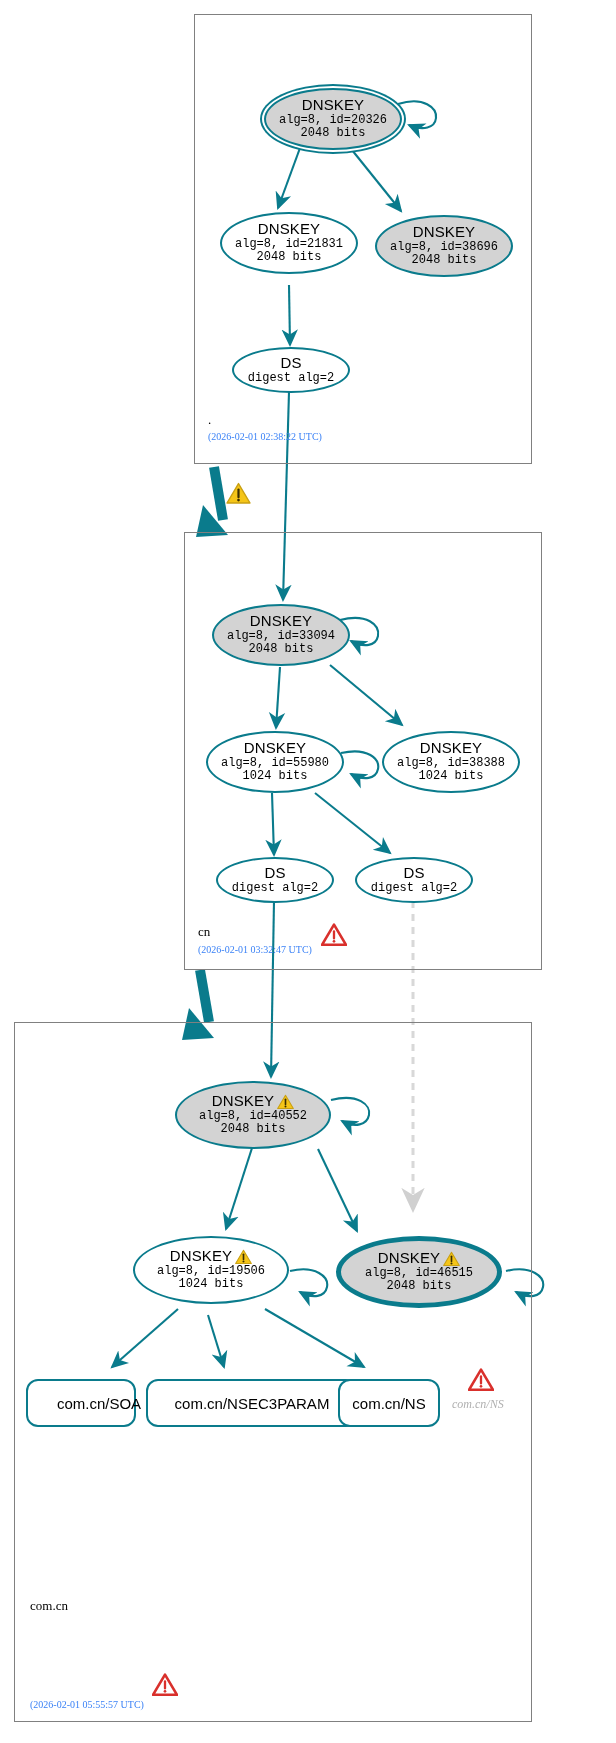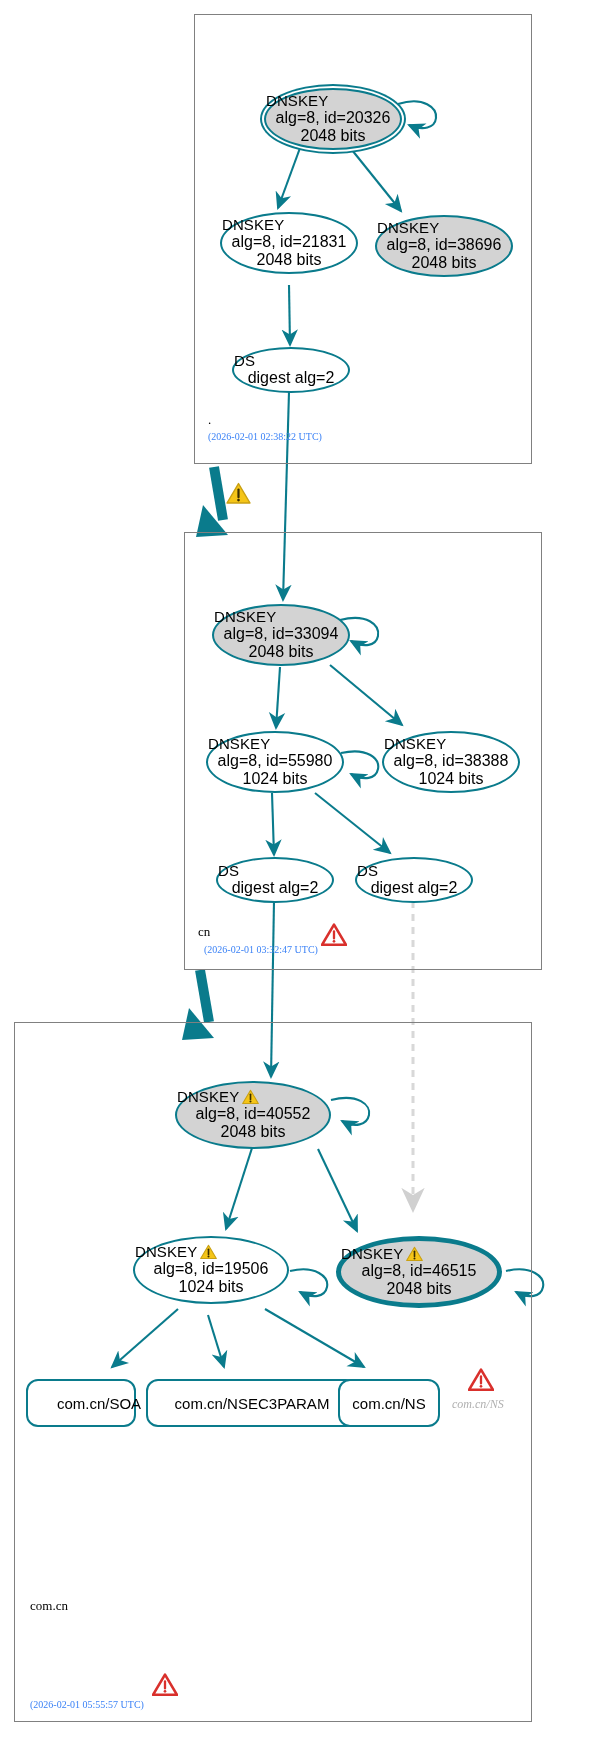--- a/index.html
+++ b/index.html
@@ -31,20 +31,21 @@
     border: 1px solid #808080;
     background: transparent;
     box-sizing: border-box;
   }
   
   .node {
     position: absolute;
     box-sizing: border-box;
     display: flex;
     flex-direction: column;
+    align-items: center;
     justify-content: center;
     border-radius: 50%;
     border: 2px solid #0a7b8c;
     background: #ffffff;
     text-align: center;
     line-height: 1.12;
   }
   .node.filled { background: #d3d3d3; }
   .node.thick  { border-width: 5px; }
   .node.dbl {
@@ -53,22 +54,22 @@
   .node .n-title {
     font-size: 15px;
     color: #000000;
     letter-spacing: .1px;
     display: flex;
     align-items: center;
     gap: 3px;
     white-space: nowrap;
   }
   .node .n-sub {
-    font-family: Liberation Sans, sans-serif;
-    font-size: 16px;
+    font-family: Liberation Mono, monospace;
+    font-size: 12px;
     color: #000000;
     white-space: nowrap;
   }
   
   .rrset {
     position: absolute;
     box-sizing: border-box;
     border: 2px solid #0a7b8c;
     border-radius: 12px;
     background: #ffffff;
@@ -222,21 +223,21 @@
     <span class="n-title">DS</span>
     <span class="n-sub">digest alg=2</span>
   </div>
 
   <div class="node" style="left:355px; top:857px; width:118px; height:46px;">
     <span class="n-title">DS</span>
     <span class="n-sub">digest alg=2</span>
   </div>
 
   <div class="zone-name" style="left:198px; top:924px;font-family:Liberation Serif, serif;">cn</div>
-  <div class="zone-time" style="left:198px; top:944px;margin-left:6px;">(2026-02-01 03:32:47 UTC)</div>
+  <div class="zone-time" style="left:198px; top:944px;">(2026-02-01 03:32:47 UTC)</div>
 
   <svg class="icon" style="left:321px; top:923px;" width="26" height="24" viewBox="0 0 26 24">
     <path d="M13 1.6 L25 21.8 L1 21.8 Z" fill="#ffffff" stroke="#d9302c" stroke-width="2.6" stroke-linejoin="round"></path>
     <path d="M13 8.4 L13 15.4" stroke="#d9302c" stroke-width="2.3" stroke-linecap="round"></path>
     <circle cx="13" cy="18.3" r="1.35" fill="#d9302c"></circle>
   </svg>
 
   <div class="node filled" style="left:175px; top:1081px; width:156px; height:68px;">
     <span class="n-title">
       <span>DNSKEY</span>

